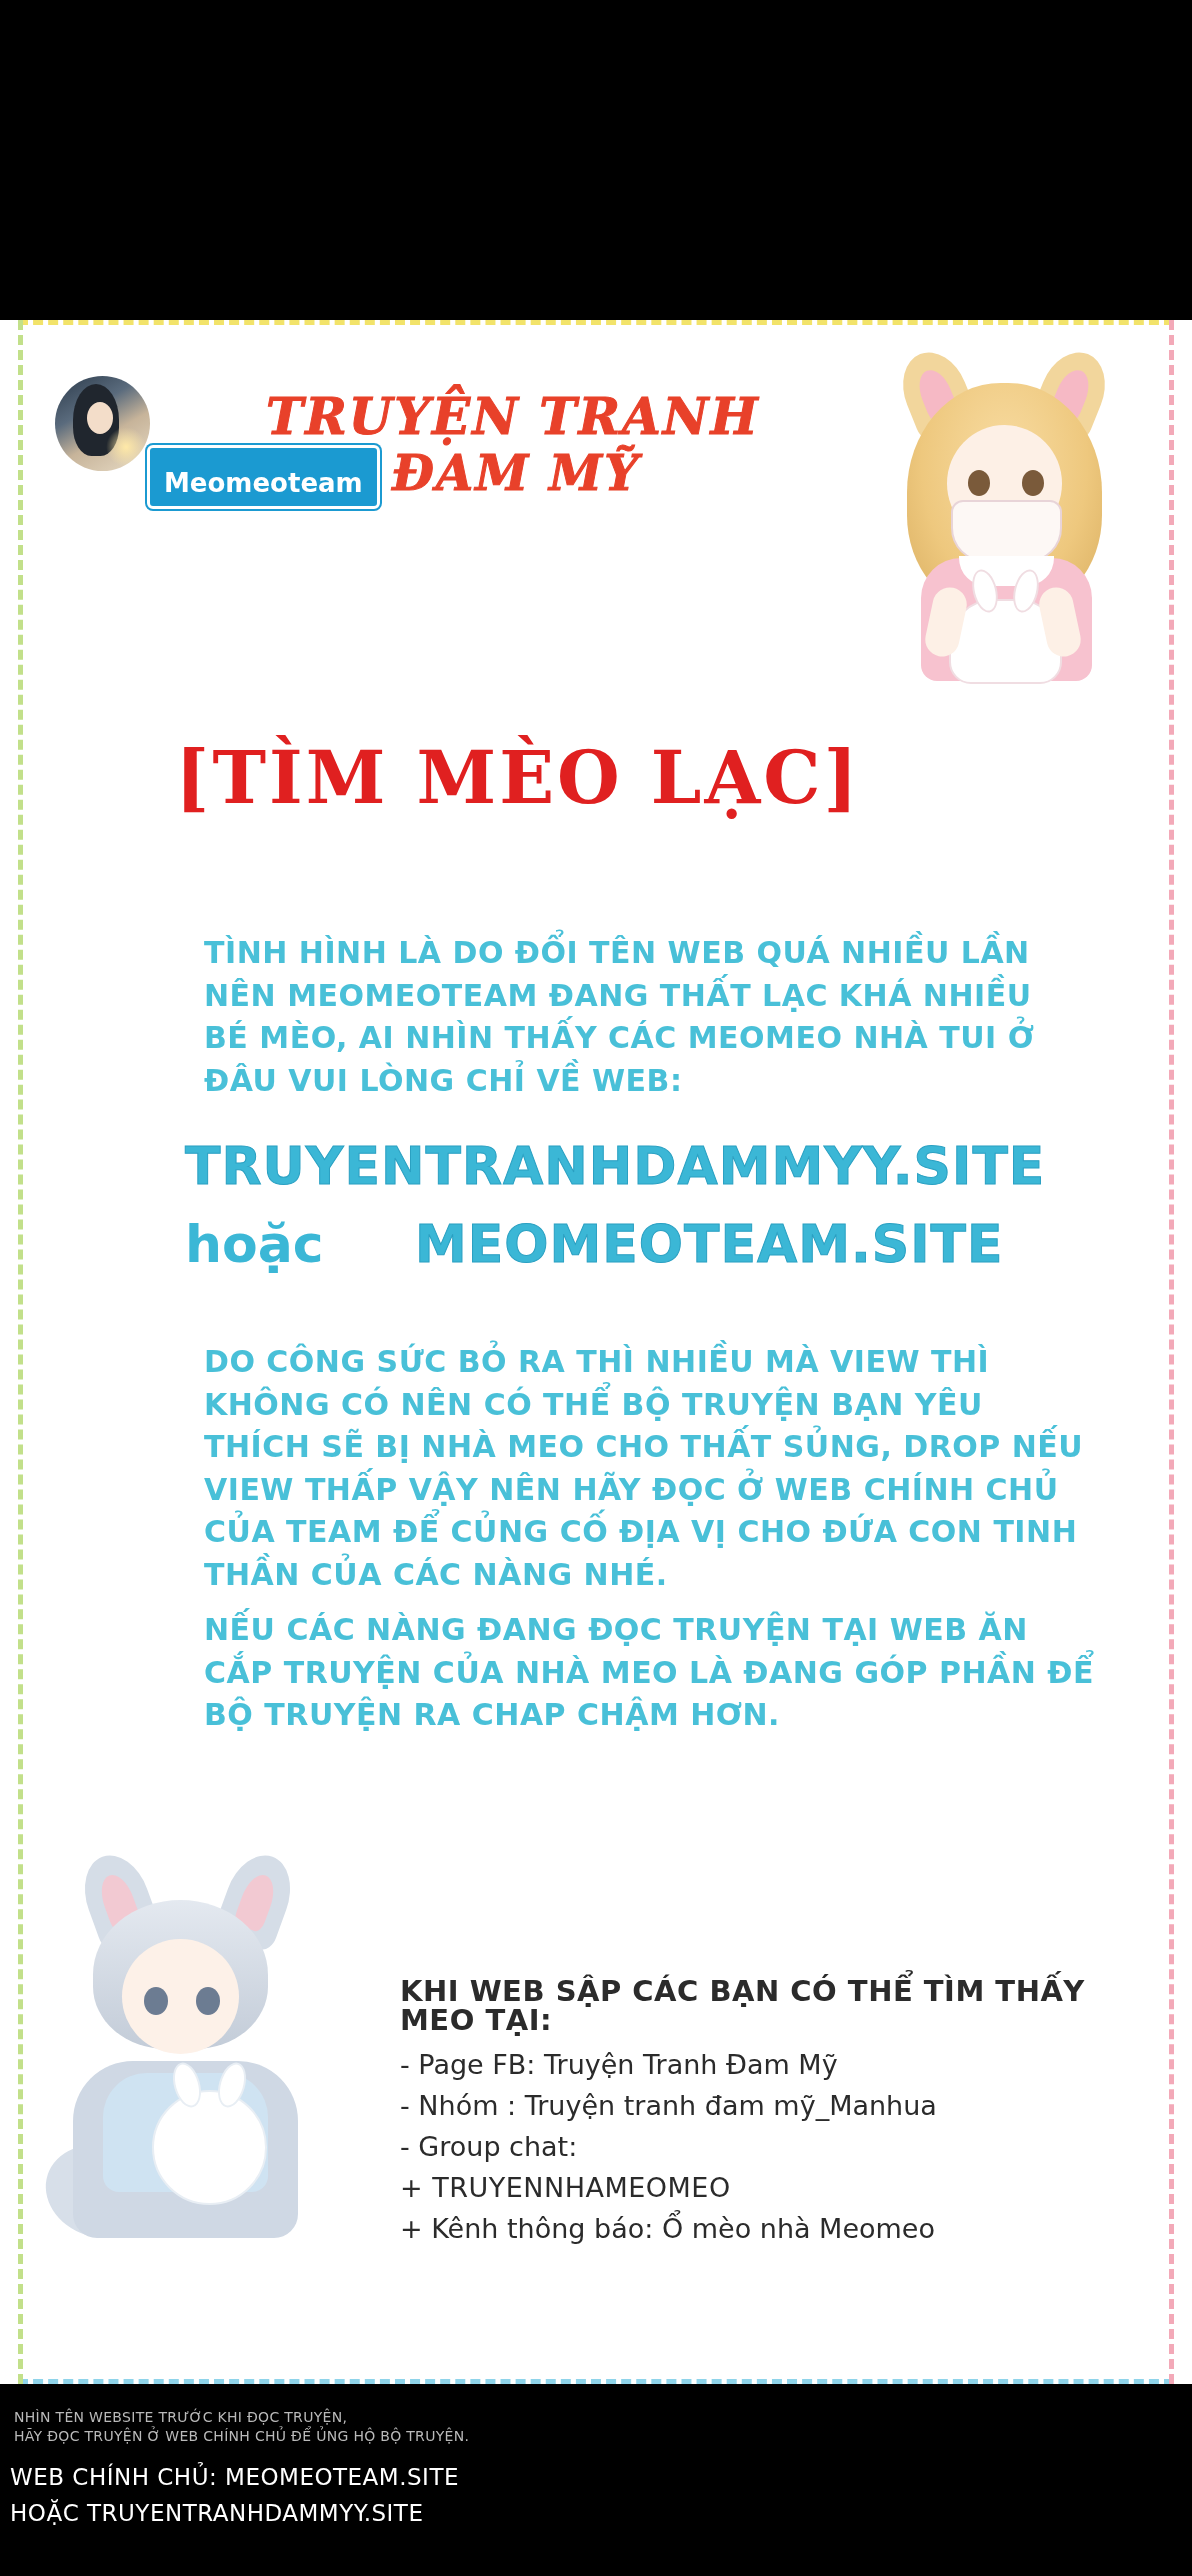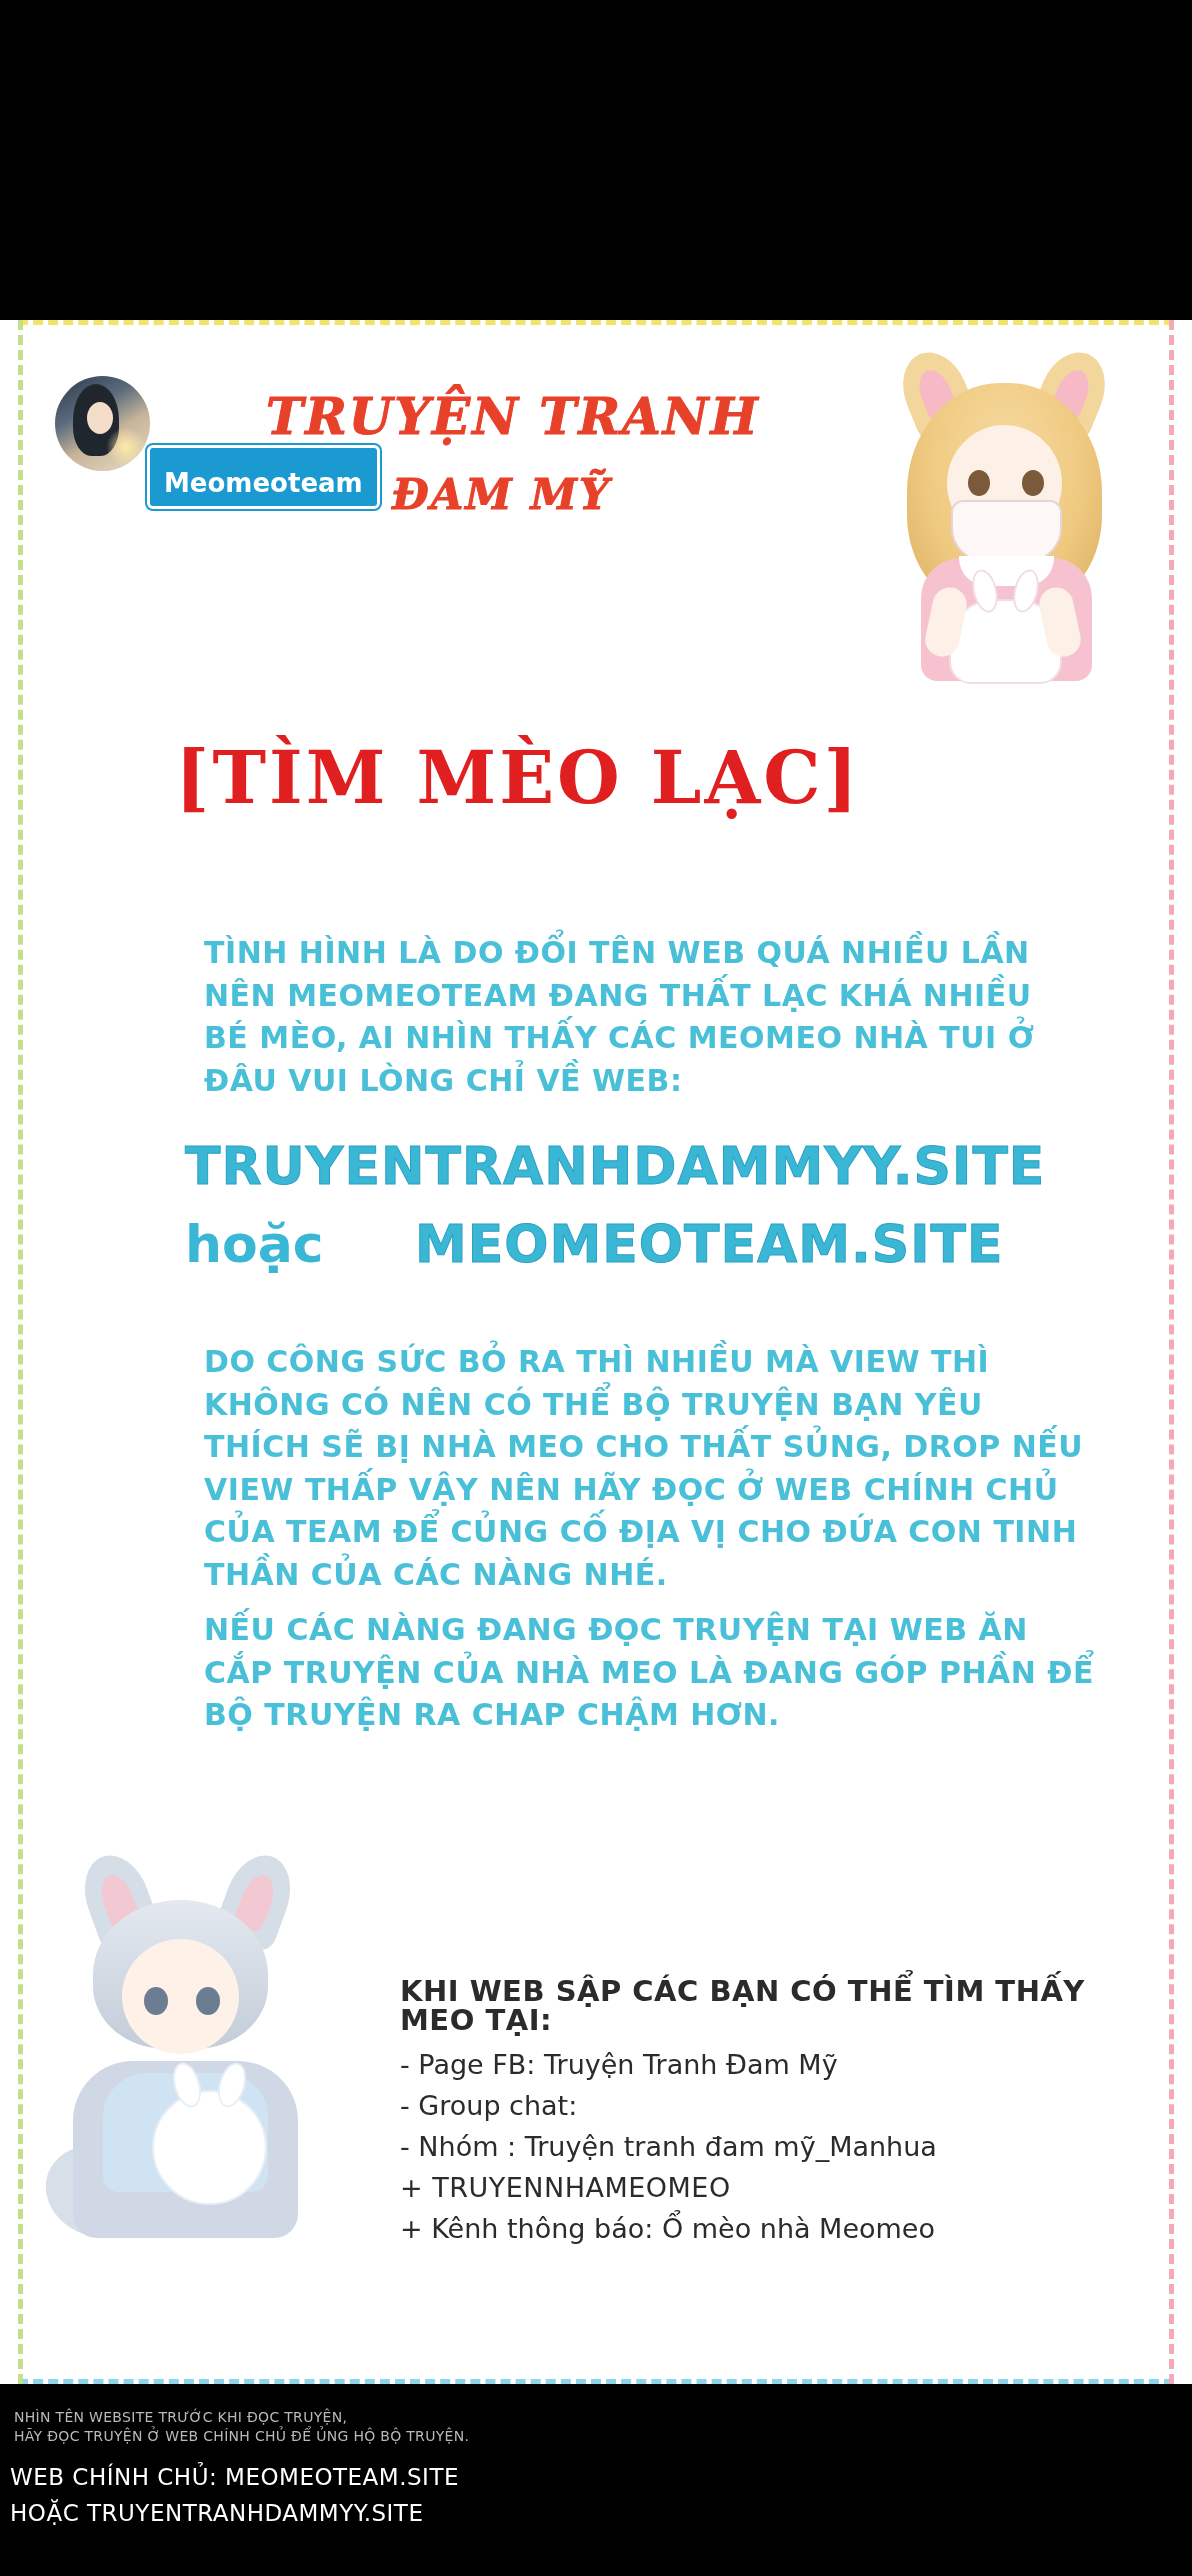--- a/index.html
+++ b/index.html
@@ -129,22 +129,22 @@
     -webkit-text-stroke: 1px #e8412a;
     white-space: nowrap;
   }
   .brand-line1 {
     left: 266px;
     top: 387px;
     font-size: 50px;
   }
   .brand-line2 {
     left: 392px;
-    top: 470px;
-    font-size: 42px;
+    top: 445px;
+    font-size: 48px;
   }
 
   
   .girl-top {
     position: absolute;
     right: 75px;
     top: 353px;
     width: 228px;
     height: 328px;
   }
@@ -508,22 +508,22 @@
     <div class="boy-eye-l"></div>
     <div class="boy-eye-r"></div>
     <div class="boy-body"></div>
     <div class="boy-shirt"></div>
     <div class="boy-plush"></div>
   </div>
 
   <div class="contact">
     <div class="contact-title">KHI WEB SẬP CÁC BẠN CÓ THỂ TÌM THẤY MEO TẠI:</div>
     <div class="contact-item">- Page FB: Truyện Tranh Đam Mỹ</div>
+    <div class="contact-item">- Nhóm : Truyện tranh đam mỹ_Manhua</div>
     <div class="contact-item">- Group chat:</div>
-    <div class="contact-item">- Nhóm : Truyện tranh đam mỹ_Manhua</div>
     <div class="contact-item caps">+ TRUYENNHAMEOMEO</div>
     <div class="contact-item">+ Kênh thông báo: Ổ mèo nhà Meomeo</div>
   </div>
 
   <div class="fine-1">
     <div>NHÌN TÊN WEBSITE TRƯỚC KHI ĐỌC TRUYỆN,</div>
     <div>HÃY ĐỌC TRUYỆN Ở WEB CHÍNH CHỦ ĐỂ ỦNG HỘ BỘ TRUYỆN.</div>
   </div>
   <div class="bottom-line bottom-line-1">WEB CHÍNH CHỦ: MEOMEOTEAM.SITE</div>
   <div class="bottom-line bottom-line-2">HOẶC TRUYENTRANHDAMMYY.SITE</div>

